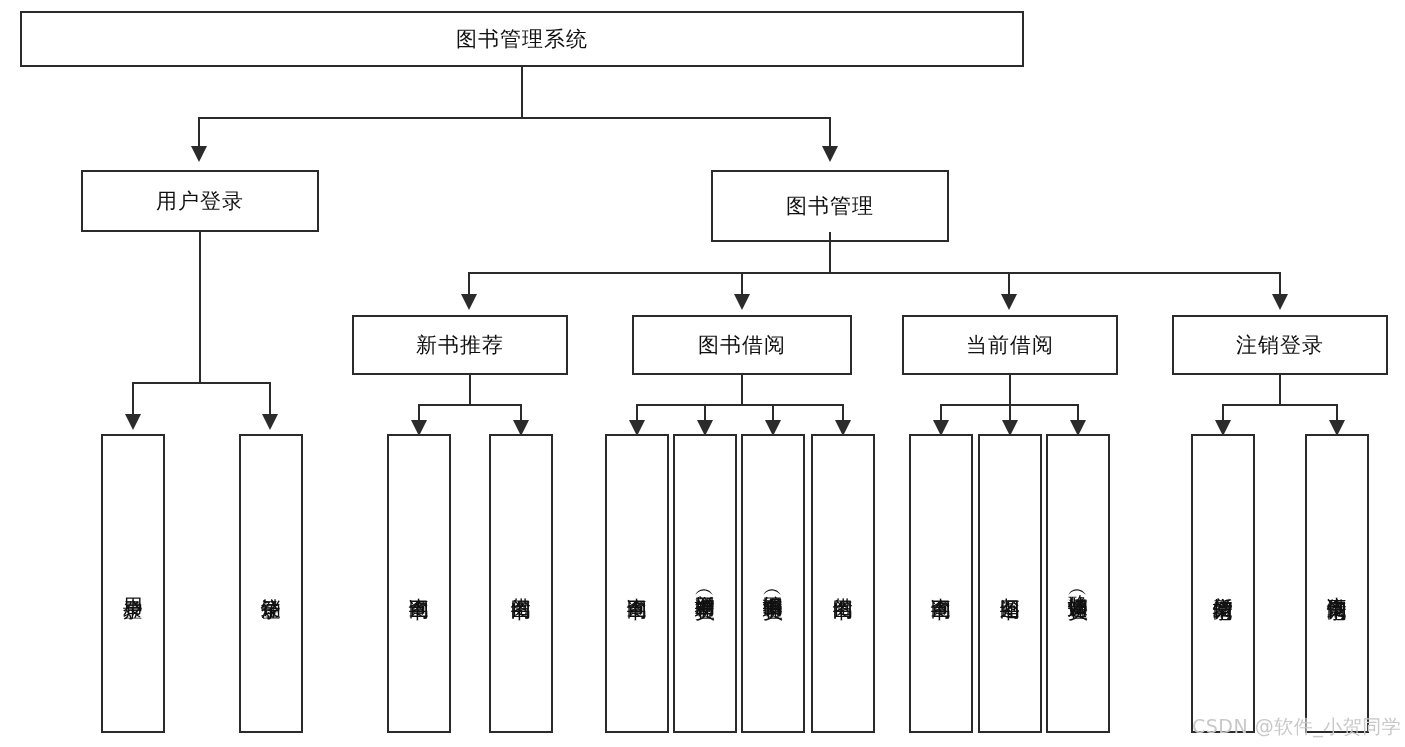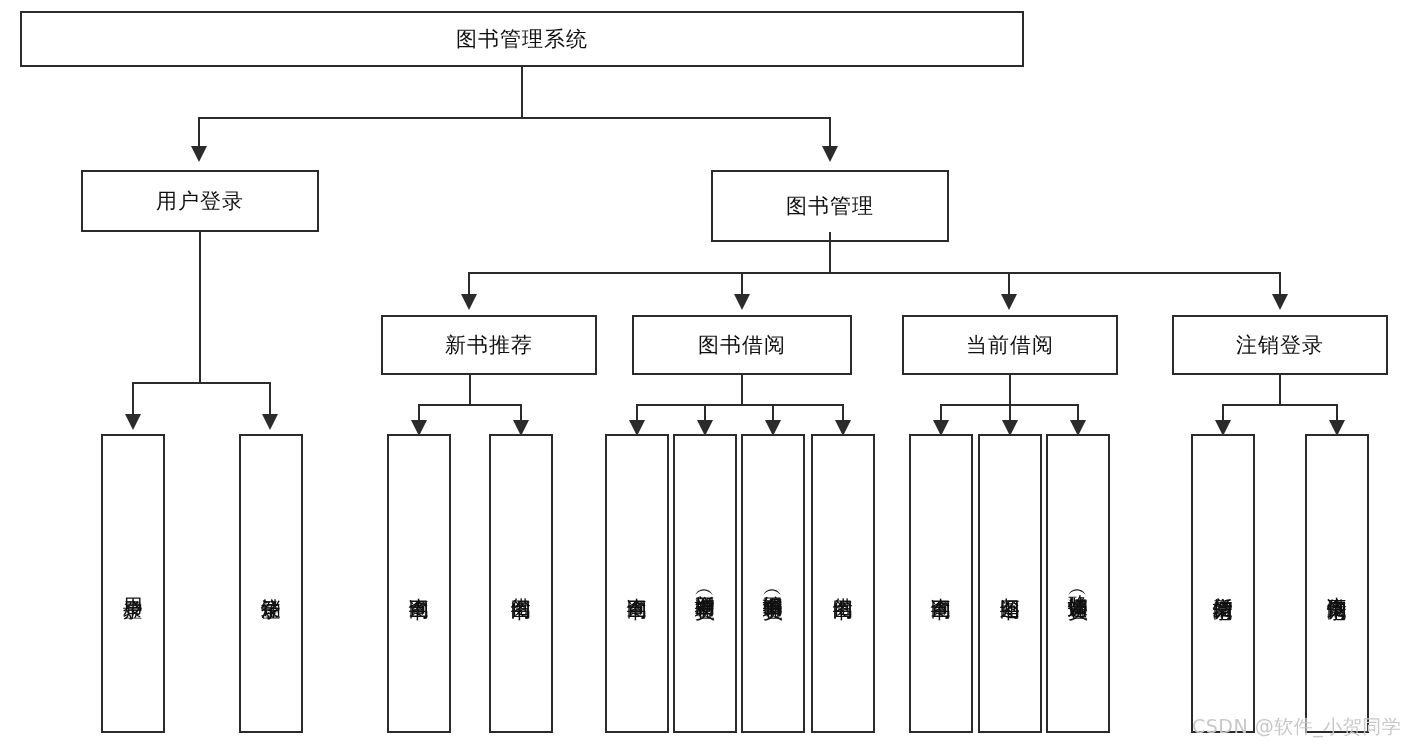--- a/index.html
+++ b/index.html
@@ -101,21 +101,21 @@
   <div class="conn h" style="left:469px; top:272px; width:811px; height:2px;"></div>
   <div class="conn v" style="left:468px; top:272px; width:2px; height:22px;"></div>
   <div class="conn v" style="left:741px; top:272px; width:2px; height:22px;"></div>
   <div class="conn v" style="left:1008px; top:272px; width:2px; height:22px;"></div>
   <div class="conn v" style="left:1279px; top:272px; width:2px; height:22px;"></div>
   <div class="arrow" style="left:461px; top:294px;"></div>
   <div class="arrow" style="left:734px; top:294px;"></div>
   <div class="arrow" style="left:1001px; top:294px;"></div>
   <div class="arrow" style="left:1272px; top:294px;"></div>
 
-  <div class="node horiz" style="left:381px; top:315px; width:216px; height:60px;">
+  <div class="node horiz" style="left:352px; top:315px; width:216px; height:60px;">
     <span>新书推荐</span>
   </div>
   <div class="node horiz" style="left:902px; top:315px; width:216px; height:60px;">
     <span>当前借阅</span>
   </div>
   <div class="node horiz" style="left:632px; top:315px; width:220px; height:60px;">
     <span>图书借阅</span>
   </div>
   <div class="node horiz" style="left:1172px; top:315px; width:216px; height:60px;">
     <span>注销登录</span>

